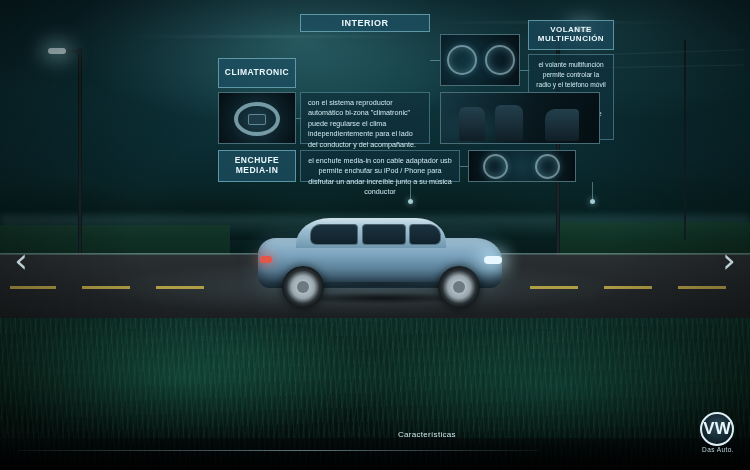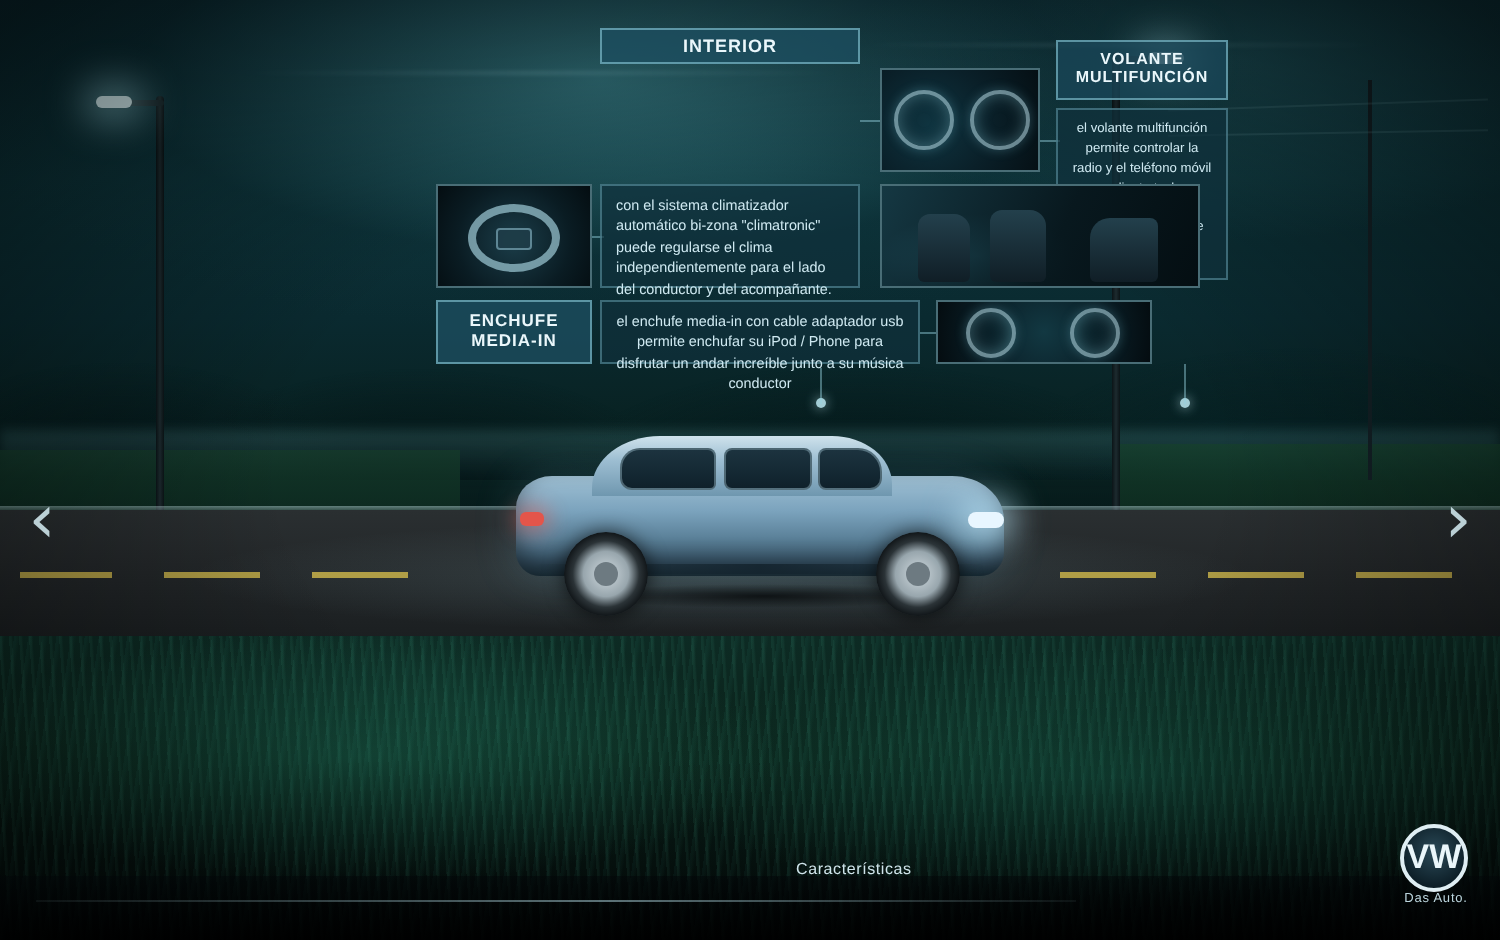--- a/index.html
+++ b/index.html
@@ -339,21 +339,22 @@
     <div class="conn" style="left:78px; top:104px; width:6px; height:1px;"></div>
     <div class="conn" style="left:242px; top:152px; width:10px; height:1px;"></div>
     <div class="conn" style="left:302px; top:56px; width:10px; height:1px;"></div>
     <div class="conn-dot" style="left:190px; top:185px;"></div>
     <div class="conn" style="left:192px; top:170px; width:1px; height:18px;"></div>
     <div class="conn-dot" style="left:372px; top:185px;"></div>
     <div class="conn" style="left:374px; top:168px; width:1px; height:20px;"></div>
 
     <div class="hdr hdr-interior">INTERIOR</div>
 
-    <div class="txt txt-climatronic">con el sistema climatizador automático bi-zona "climatronic" puede regularse el clima independientemente para el lado del conductor y del acompañante.</div>
+    <div class="hdr hdr-climatronic">CLIMATRONIC</div>
+    <div class="txt txt-climatronic">con el sistema reproductor automático bi-zona "climatronic" puede regularse el clima independientemente para el lado del conductor y del acompañante.</div>
 
     <div class="hdr hdr-mediain">ENCHUFE MEDIA-IN</div>
     <div class="txt txt-mediain">el enchufe media-in con cable adaptador usb permite enchufar su iPod / Phone para disfrutar un andar increíble junto a su música conductor</div>
 
     <div class="hdr hdr-volante">VOLANTE MULTIFUNCIÓN</div>
     <div class="txt txt-volante">el volante multifunción permite controlar la radio y el teléfono móvil mediante teclas integradas. para la versión DSG, incluye levas de cambio</div>
 
     <div class="thumb thumb-cluster">
       <div class="thumb-inner cluster-bg">
         <div class="gauge" style="left:6px; top:10px; width:30px; height:30px;"></div>

